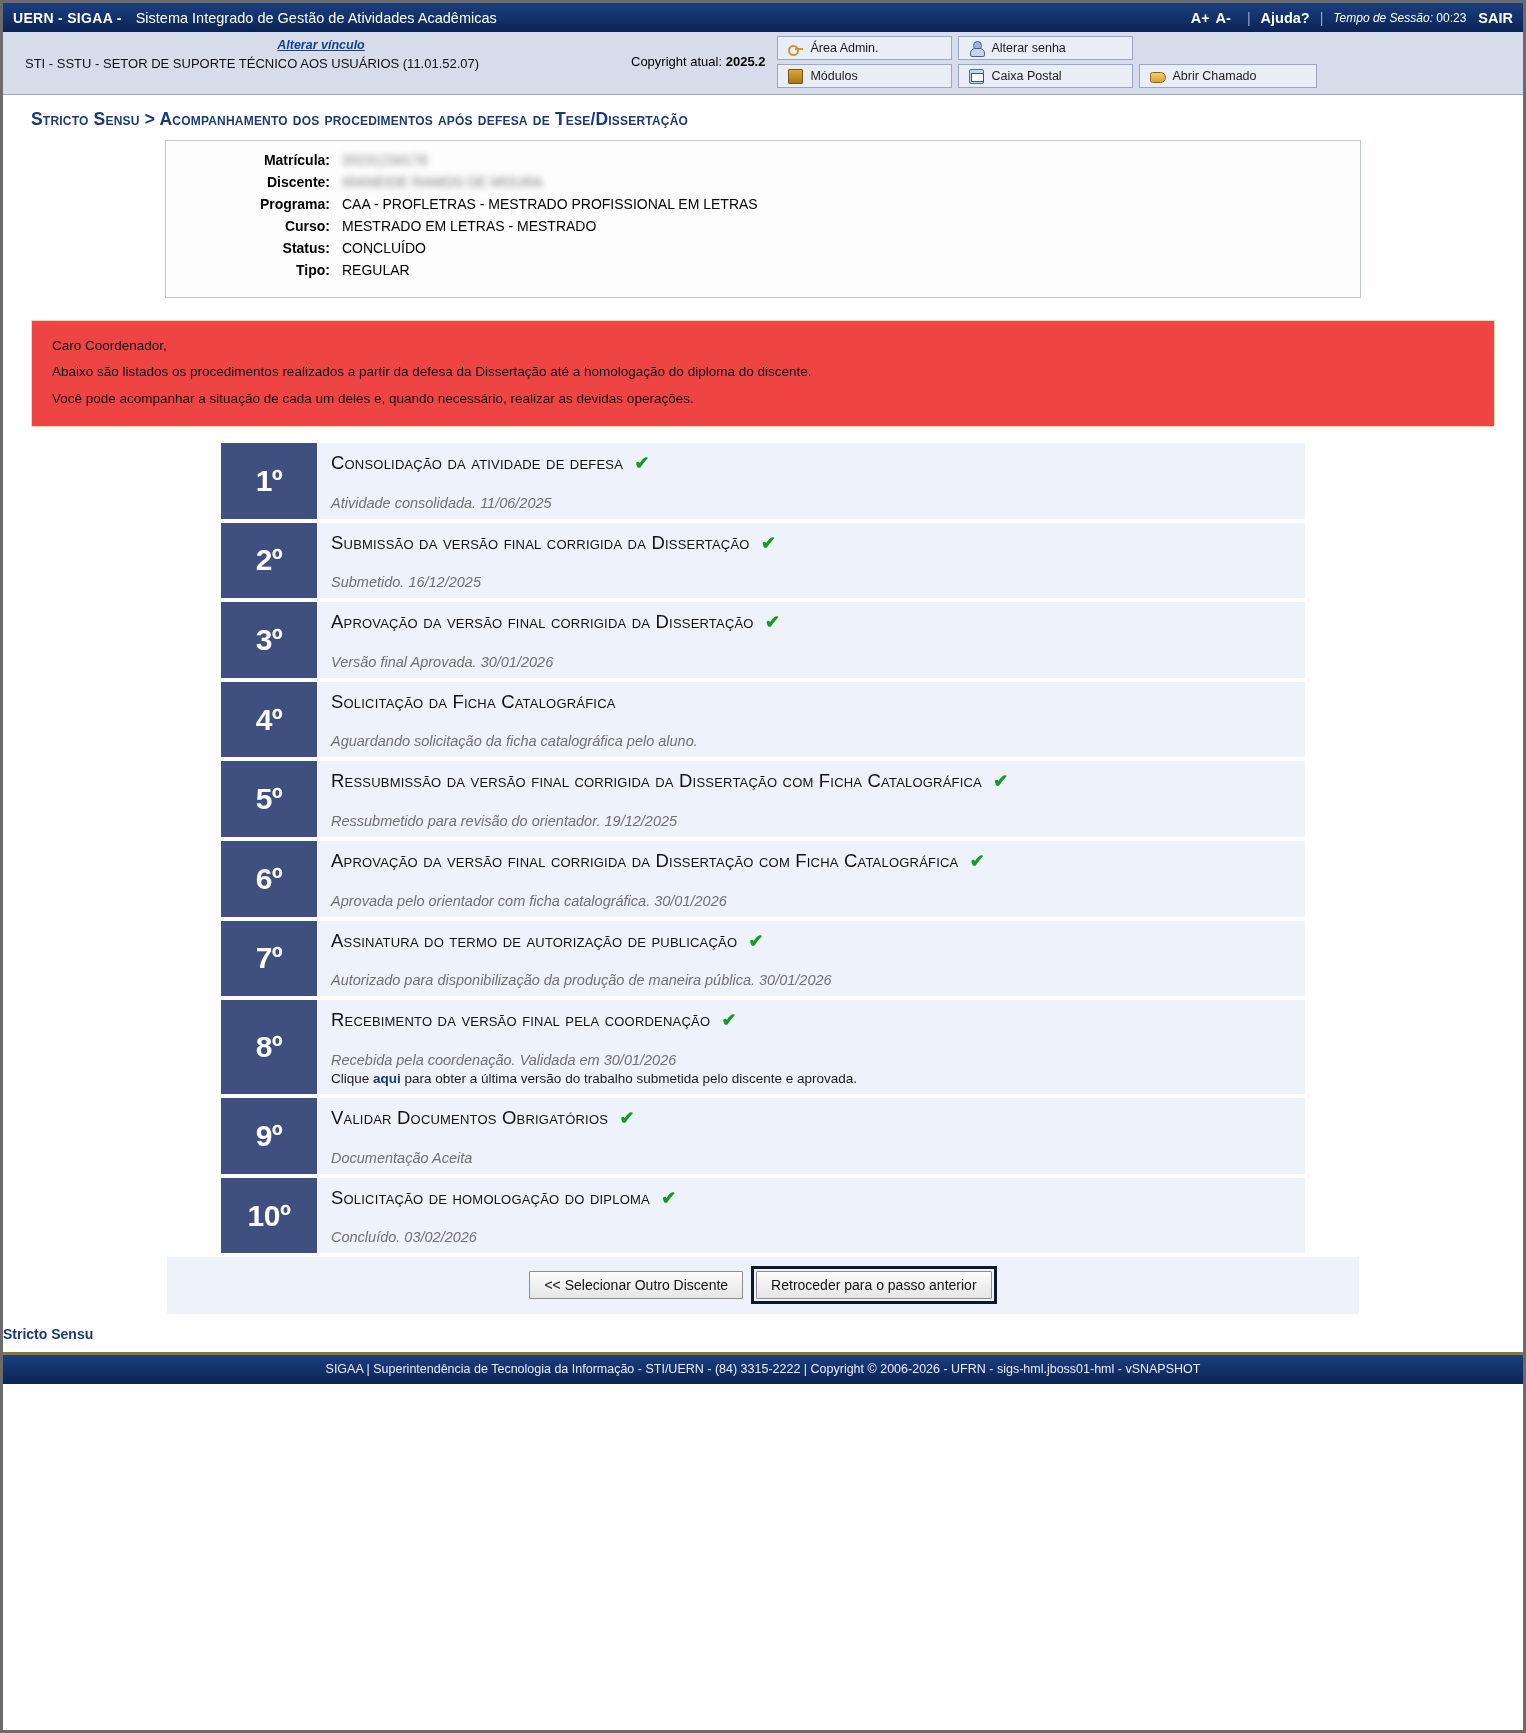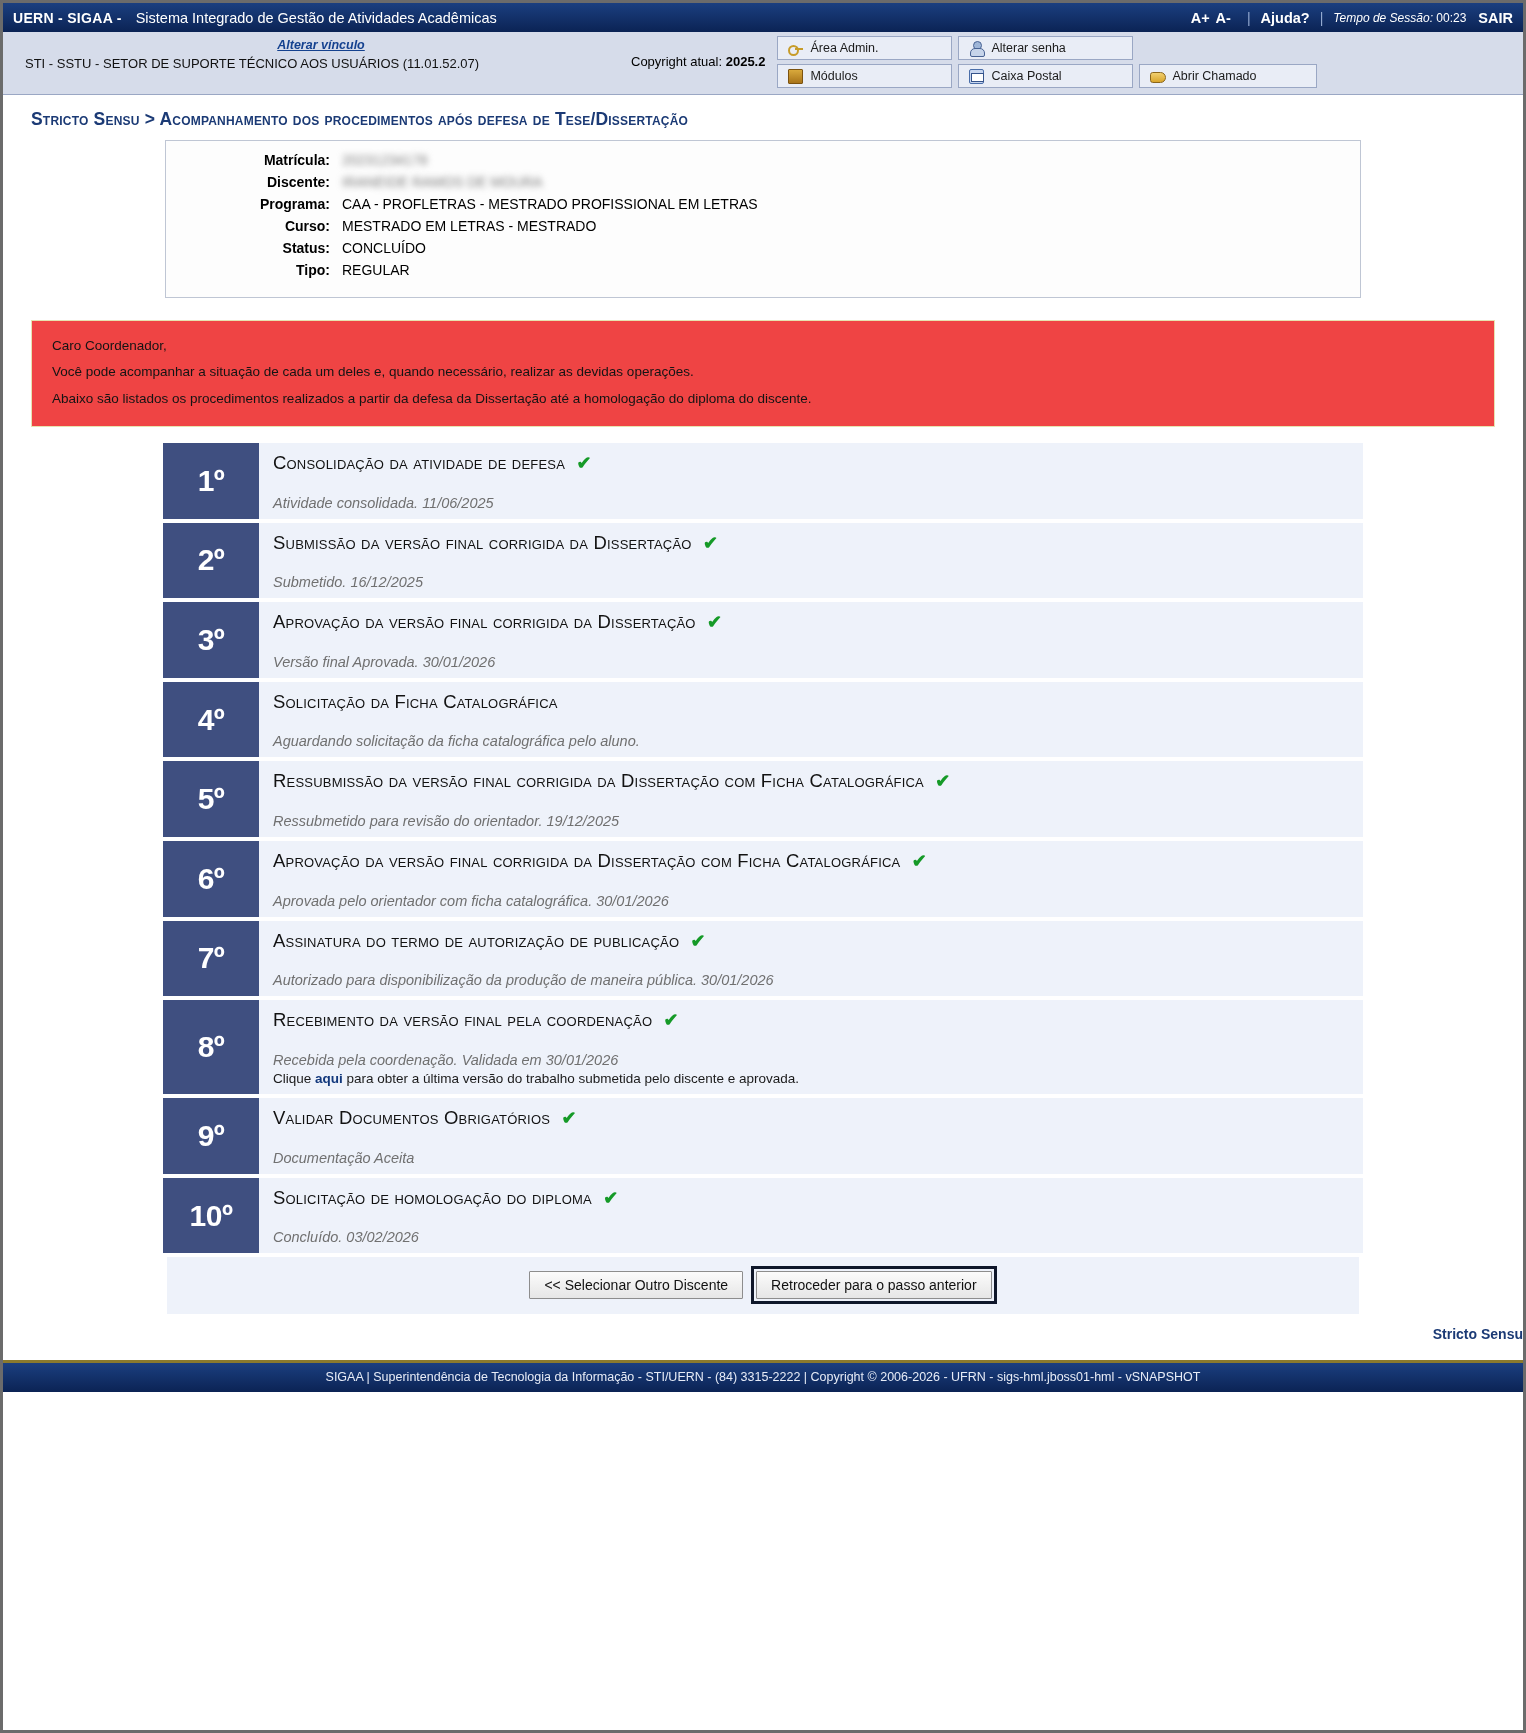--- a/index.html
+++ b/index.html
@@ -233,21 +233,21 @@
     border: 1px solid #e7e2b0;
     padding: 12px 7px 14px 20px;
     font-size: 13.5px;
     line-height: 1.95;
     color: #141414;
   }
 
   
   .steps {
     margin: 16px auto 0 auto;
-    width: 1200px;
+    width: 1084px;
   }
   .step {
     display: flex;
     background: #eef2fa;
     margin-bottom: 4px;
     min-height: 66px;
   }
   .step .num {
     width: 96px;
     flex: 0 0 96px;
@@ -318,25 +318,25 @@
   }
   .hl-wrap {
     border: 3px solid #0f172a;
     padding: 2px;
     display: inline-block;
     line-height: 0;
   }
 
   
   .footmark {
-    text-align: right;
+    text-align: left;
     font-weight: bold;
     font-size: 14px;
     color: #1b3a75;
-    padding: 12px 0 18px 0;
+    padding: 12px 0 10px 0;
   }
   .footbar {
     background: #0d2b66;
     background: linear-gradient(#1b3f80, #0b2354);
     color: #e7ecf7;
     font-size: 12.5px;
     text-align: center;
     padding: 7px 0 8px 0;
     border-top: 3px solid #8a7a2e;
   }
@@ -427,22 +427,22 @@
       <tr>
         <td class="lbl">Tipo:</td>
         <td>REGULAR</td>
       </tr>
     </tbody>
       </table>
   </div>
 
   <div class="note">
     <div>Caro Coordenador,</div>
+    <div>Abaixo são listados os procedimentos realizados a partir da defesa da Dissertação até a homologação do diploma do discente.</div>
     <div>Você pode acompanhar a situação de cada um deles e, quando necessário, realizar as devidas operações.</div>
-    <div>Abaixo são listados os procedimentos realizados a partir da defesa da Dissertação até a homologação do diploma do discente.</div>
   </div>
 
   <div class="steps">
 
     <div class="step">
       <div class="num">1º</div>
       <div class="body">
         <div class="title">
           <span>Consolidação da atividade de defesa</span>
           <span class="check">✔</span>

